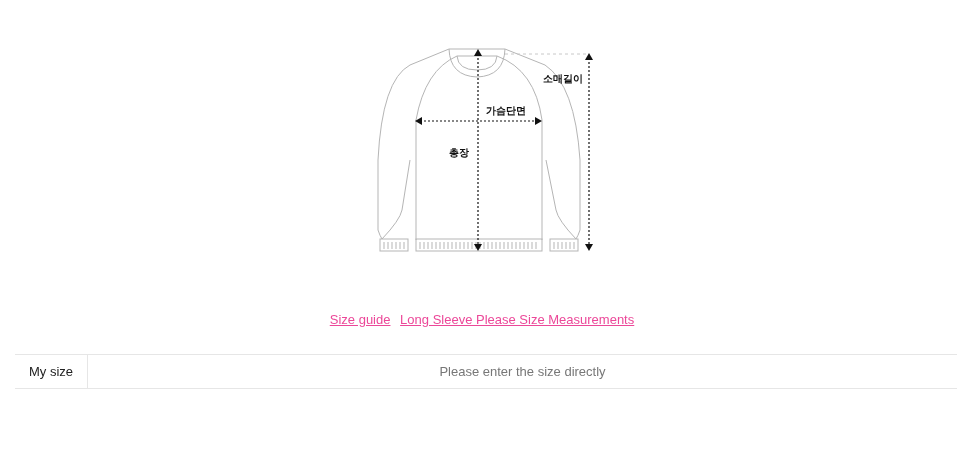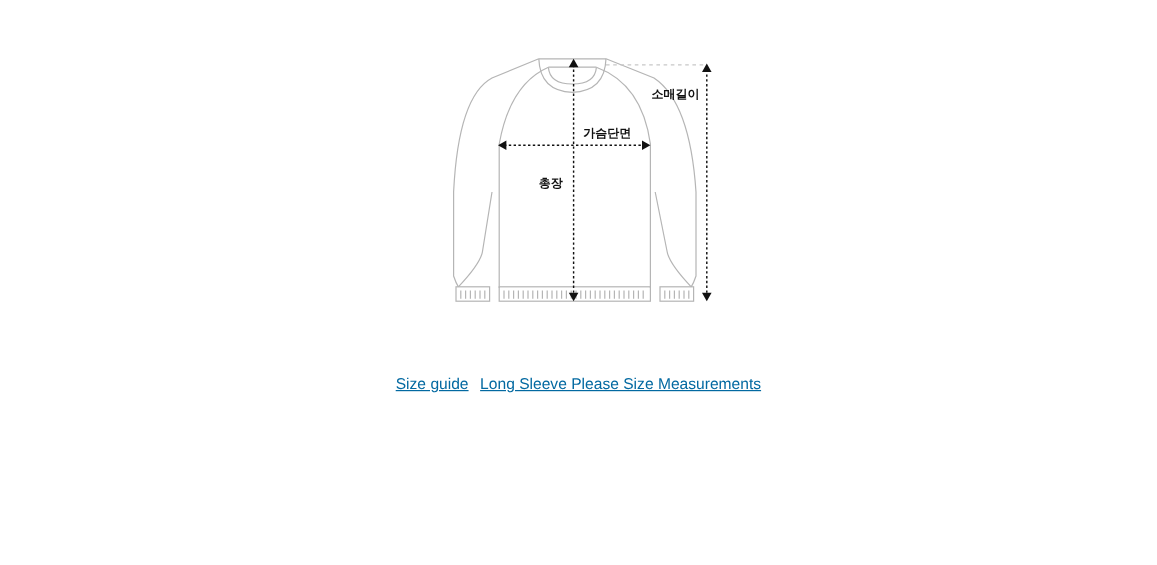--- a/index.html
+++ b/index.html
@@ -1,21 +1,21 @@
 <!DOCTYPE html>
 <html><head>
 <meta charset="utf-8">
 <style>
   html, body { margin:0; padding:0; background:#ffffff; }
   body { width:964px; height:471px; position:relative; overflow:hidden; font-family:"Liberation Sans", sans-serif; color:#222; }
   .diagram { position:absolute; left:370px; top:40px; width:230px; height:220px;text-decoration:underline; }
   .diagram svg { display:block; }
   .dlabel { position:absolute; font-size:10px; font-weight:bold; color:#111; font-family:"DejaVu Sans", sans-serif; white-space:nowrap; }
   .caption { position:absolute; top:312px; left:0; width:964px; text-align:center; font-size:13px; color:#555; }
-  .caption a { color:#0369a1; text-decoration:underline; margin:0 3px; }
+  .caption a { color:#ec4899; text-decoration:underline; margin:0 3px; }
   table.size { position:absolute; left:15px; top:354px; width:942px; border-collapse:collapse; font-size:13px; }
   table.size td, table.size th { border-top:1px solid #e6e6e6; border-bottom:1px solid #e6e6e6; height:33px; text-align:center; padding:0; }
   table.size th { font-weight:normal; color:#222; }
   table.size td.val { color:#777; }
   table.size .c0 { width:72px; color:#222; }
   table.size .vb { border-left:1px solid #e6e6e6; }
 </style>
 </head>
 <body>
 
@@ -68,14 +68,18 @@
   <span class="dlabel" style="left:79px; top:106px;">총장</span>
 </div>
 
 <div class="caption">
   <a>Size guide</a>
   <a>Long Sleeve Please Size Measurements</a>
 </div>
 
 <table class="size">
   <tbody>
+  <tr>
+    <td class="c0">My size</td>
+    <td class="vb val" colspan="3">Please enter the size directly</td>
+  </tr>
 </tbody>
   </table>
 
 </body></html>

